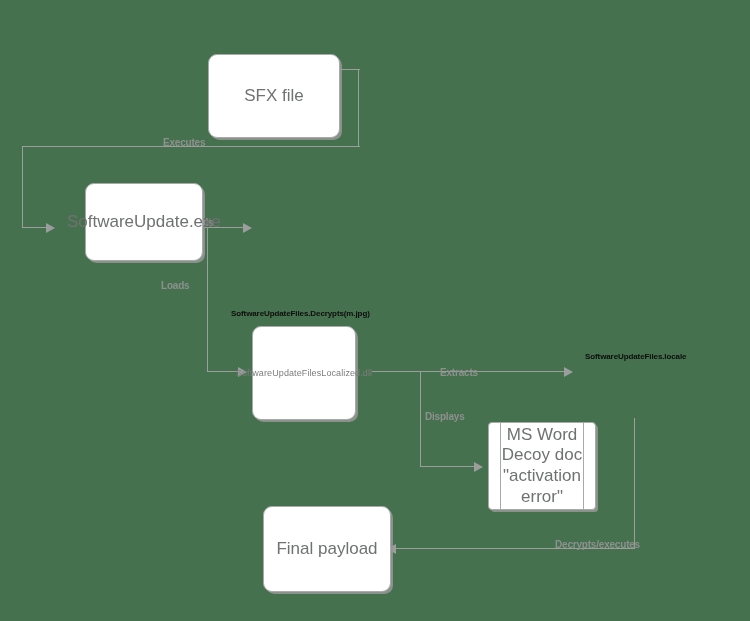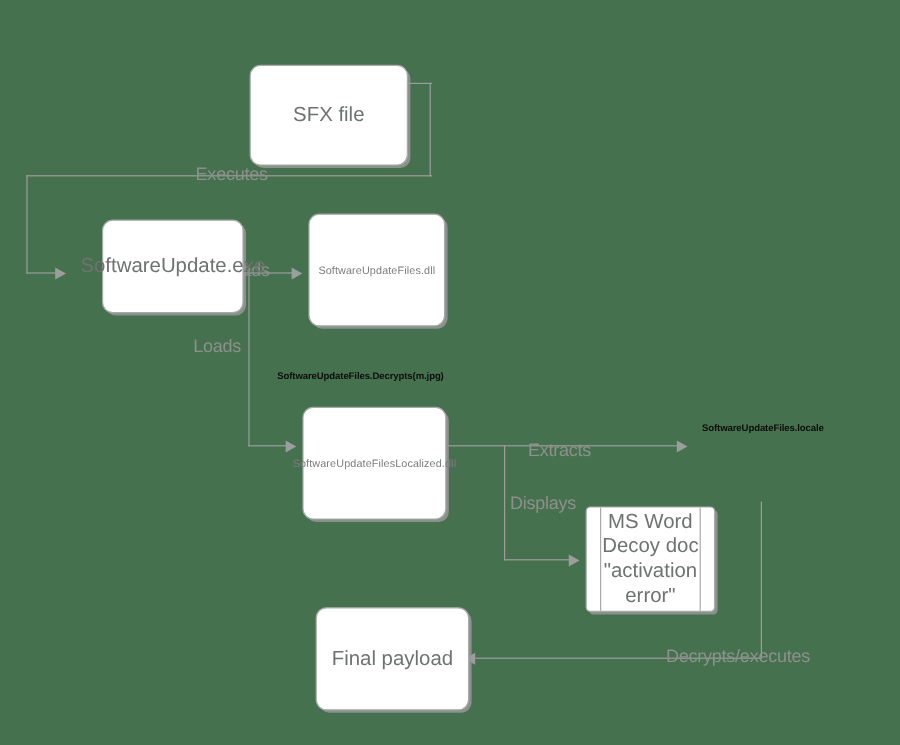--- a/index.html
+++ b/index.html
@@ -55,21 +55,21 @@
     width: 0;
     border-left: 1.4px solid #a8aaa9;
   }
   .doc-node::before { left: 11px; }
   .doc-node::after  { right: 11px; }
 
   
   #n-sfx            { left: 208px; top: 26px;  width: 132px; height: 84px; margin-top: 28px; }
   #n-exe            { left: 57px;  top: 183px; width: 118px; height: 78px; margin-left: 28px; }
   #n-dll            { left: 257px; top: 178px; width: 114px; height: 94px; }
-  #n-localized      { left: 252px; top: 339px; width: 120px; height: 94px; text-align: center; }
+  #n-localized      { left: 252px; top: 326px; width: 104px; height: 94px; text-align: center; }
   #n-shellcode      { left: 578px; top: 324px; width: 113px; height: 94px; }
   #n-decoy          { left: 488px; top: 422px; width: 108px; height: 88px; }
   #n-final          { left: 263px; top: 506px; width: 128px; height: 86px; }
 
   
   .caption {
     position: absolute;
     font-size: 8px;
     font-weight: bold;
     color: #0d0d0d;
@@ -98,25 +98,25 @@
   }
   .arrow.left {
     border-top: 5px solid transparent;
     border-bottom: 5px solid transparent;
     border-right: 9px solid #9b9e9d;
   }
 
   
   .elabel {
     position: absolute;
-    font-size: 15px;
+    font-size: 10px;
     color: #8d908f;
     background: transparent;
     white-space: nowrap;
-    font-weight: 400;
+    font-weight: 700;
     letter-spacing: -0.2px;
   }
   #lbl-executes   { left: 163px; top: 137px; }
   #lbl-loads1     { left: 185px; top: 217px; }
   #lbl-loads2     { left: 161px; top: 280px; }
   #lbl-extracts   { left: 440px; top: 356px; margin-top: 11px; }
   #lbl-displays   { left: 425px; top: 411px; }
   #lbl-decrypts   { left: 555px; top: 539px; }
 </style>
 </head>
@@ -160,23 +160,20 @@
   <div class="caption" id="cap-shellcode">SoftwareUpdateFiles.locale</div>
 
   <div class="node" id="n-sfx">
     <span class="node-label big-text">SFX file</span>
   </div>
 
   <div class="node" id="n-exe">
     <span class="node-label big-text">SoftwareUpdate.exe</span>
   </div>
 
-  <div class="node" id="n-dll">
-    <span class="node-label small-text">SoftwareUpdateFiles.dll</span>
-  </div>
 
   <div class="node" id="n-localized">
     <span class="node-label small-text">SoftwareUpdateFilesLocalized.dll</span>
   </div>
 
 
   <div class="node doc-node" id="n-decoy">
     <span class="node-label big-text">MS Word Decoy doc "activation error"</span>
   </div>
 

